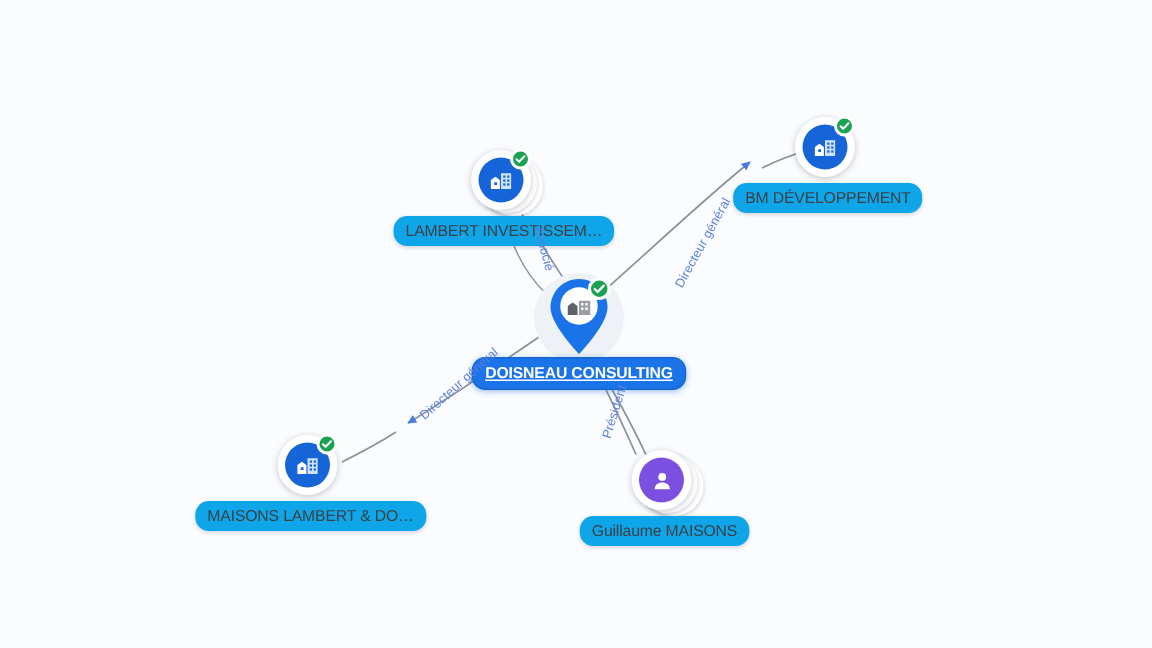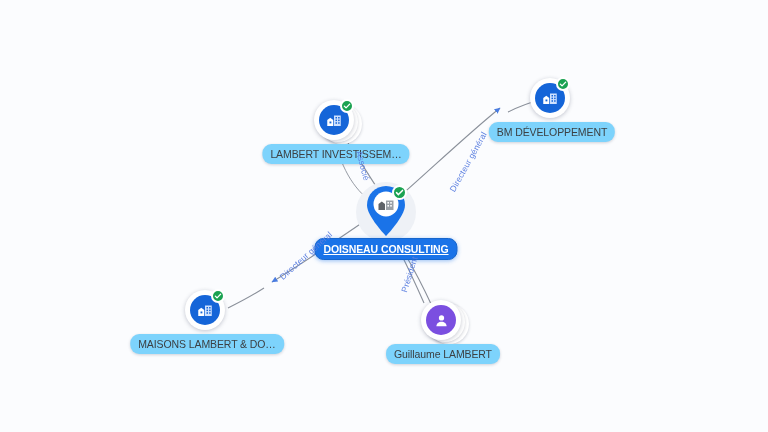--- a/index.html
+++ b/index.html
@@ -91,21 +91,21 @@
   }
 
   
   .node-label {
     position: absolute;
     transform: translateX(-50%);
     white-space: nowrap;
     font-size: 10.5px;
     letter-spacing: -0.1px;
     color: #3c4043;
-    background: #7dd3fc;
+    background: #0ea5e9;
     border-radius: 9px;
     padding: 4px 8px 4px 8px;
     box-shadow: 0 1px 3px rgba(30,40,70,0.20);
   }
   .node-label.selected {
     background: #1a73e8;
     color: #ffffff;
     font-weight: bold;
     border: 1px solid #1766cc;
     box-shadow: 0 1px 4px rgba(26,115,232,0.45);
@@ -288,21 +288,21 @@
       <div class="stack-card c2"></div>
       <div class="node-disc">
         <div class="node-inner person">
           <svg width="17" height="17" viewBox="0 0 24 24" aria-hidden="true">
             <circle cx="12" cy="8.4" r="3.7" fill="#ffffff"></circle>
             <path d="M4.8 20c0-4 3.3-6.4 7.2-6.4s7.2 2.4 7.2 6.4z" fill="#ffffff"></path>
           </svg>
         </div>
       </div>
     </div>
-    <div class="node-label" style="left:0px; top:22px;">Guillaume LAMBERT</div>
+    <div class="node-label" style="left:0px; top:22px;">Guillaume MAISONS</div>
   </div>
 
   <div class="edge-label" style="left:359px; top:146px; transform: rotate(75deg);">Associé</div>
 
   <div class="edge-label" style="left:452px; top:186px; transform: rotate(-61deg);">Directeur général</div>
 
   <div class="edge-label" style="left:281px; top:273px; transform: rotate(-42deg);">Directeur général</div>
 
   <div class="edge-label" style="left:404px; top:287px; transform: rotate(-73deg);">Président</div>
 

